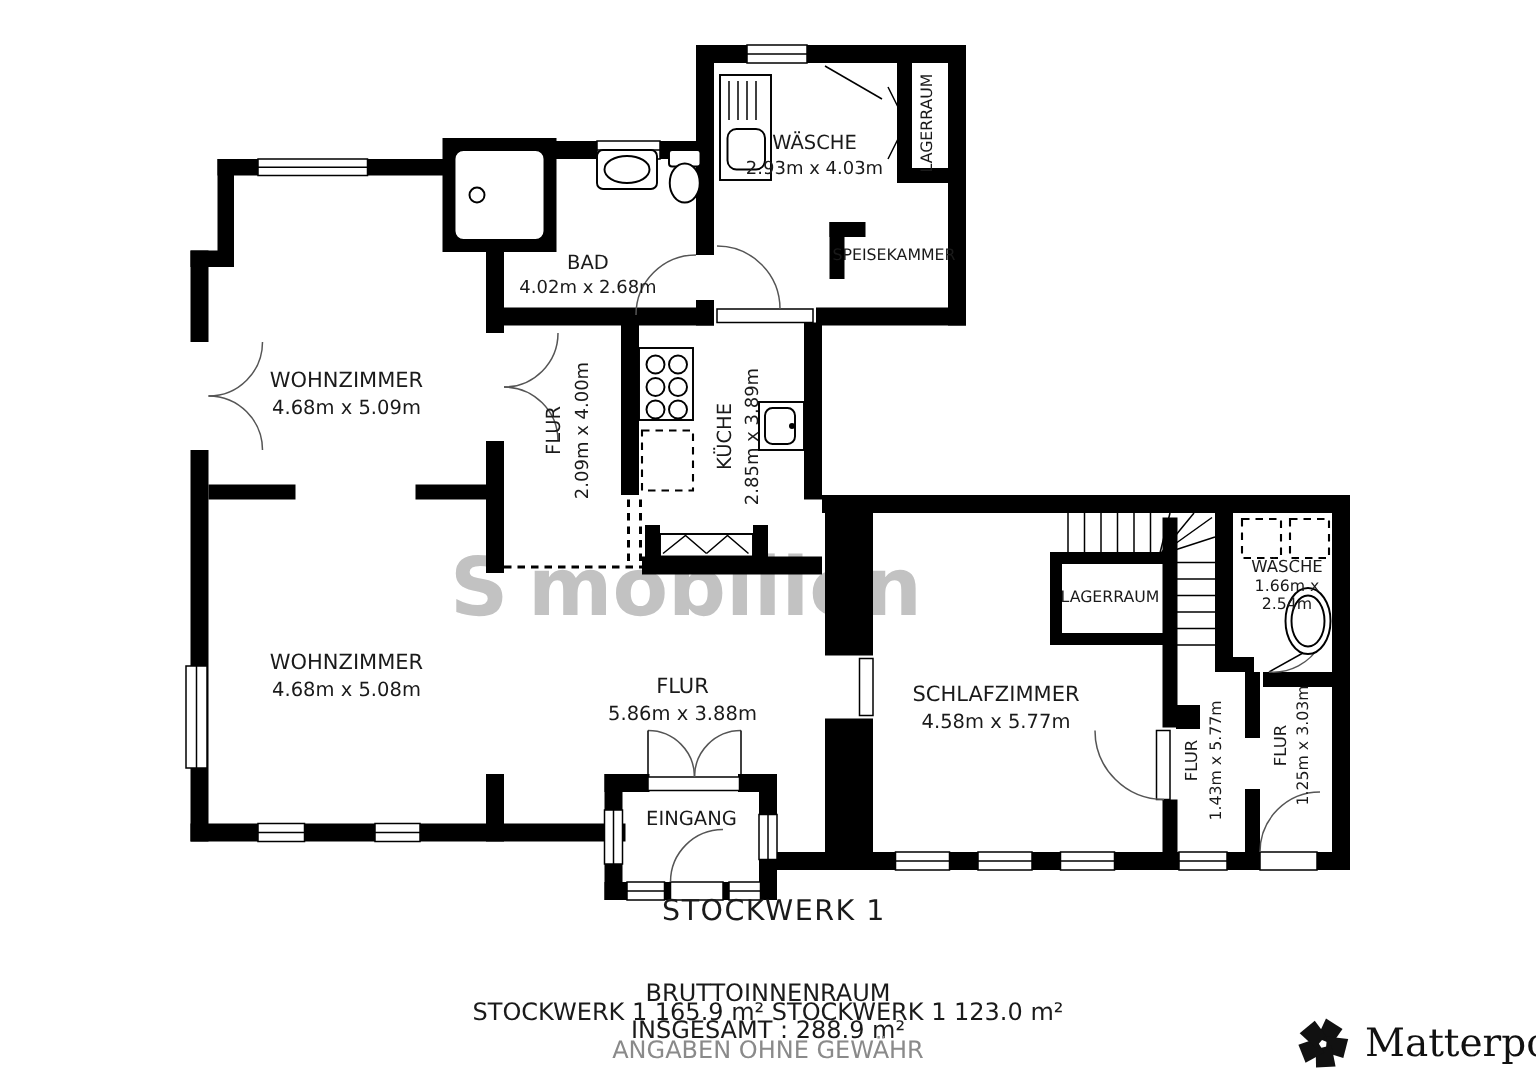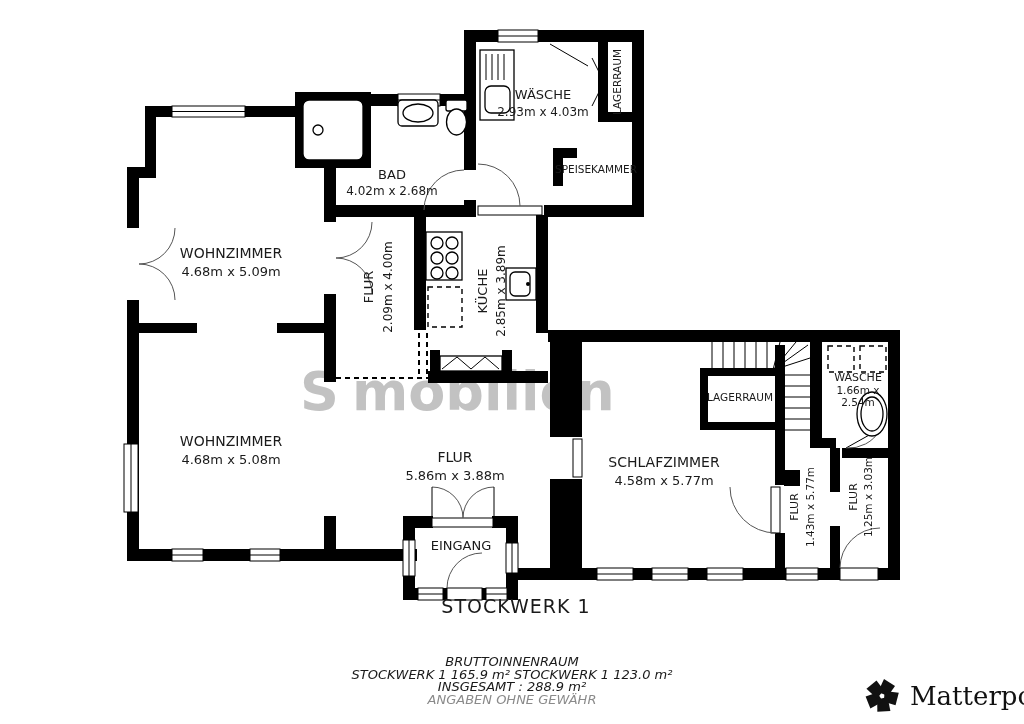--- a/index.html
+++ b/index.html
@@ -18,21 +18,21 @@
   .wall{fill:#000;}
   .win{fill:#fff;stroke:#000;stroke-width:1;}
   .winline{stroke:#000;stroke-width:1;}
   .fix{fill:#fff;stroke:#000;stroke-width:1.3;}
   .thin{stroke:#000;stroke-width:1;fill:none;}
   .arc{stroke:#555;stroke-width:1;fill:none;}
   .leaf{fill:#fff;stroke:#000;stroke-width:1;}
   .dash{stroke:#000;stroke-width:2;fill:none;stroke-dasharray:5,4;}
   .dashf{stroke:#000;stroke-width:1.4;fill:none;stroke-dasharray:5,4;}
   .footer{position:absolute;left:0;right:0;top:656px;text-align:center;
-          font-size:13px;line-height:12.5px;color:#1a1a1a;font-style:italic;}
+          font-size:16px;line-height:12.5px;color:#1a1a1a;}
   .footer .muted{color:#8a8a8a;}
   .brand{position:absolute;left:862px;top:676px;display:flex;align-items:center;gap:8px;}
   .brand-text{font-family:"DejaVu Serif","Liberation Serif",serif;font-size:26px;color:#111;}
 </style>
 </head>
 <body>
 
 <div class="page">
 
 <svg width="1024" height="724" viewBox="0 0 1024 724">

